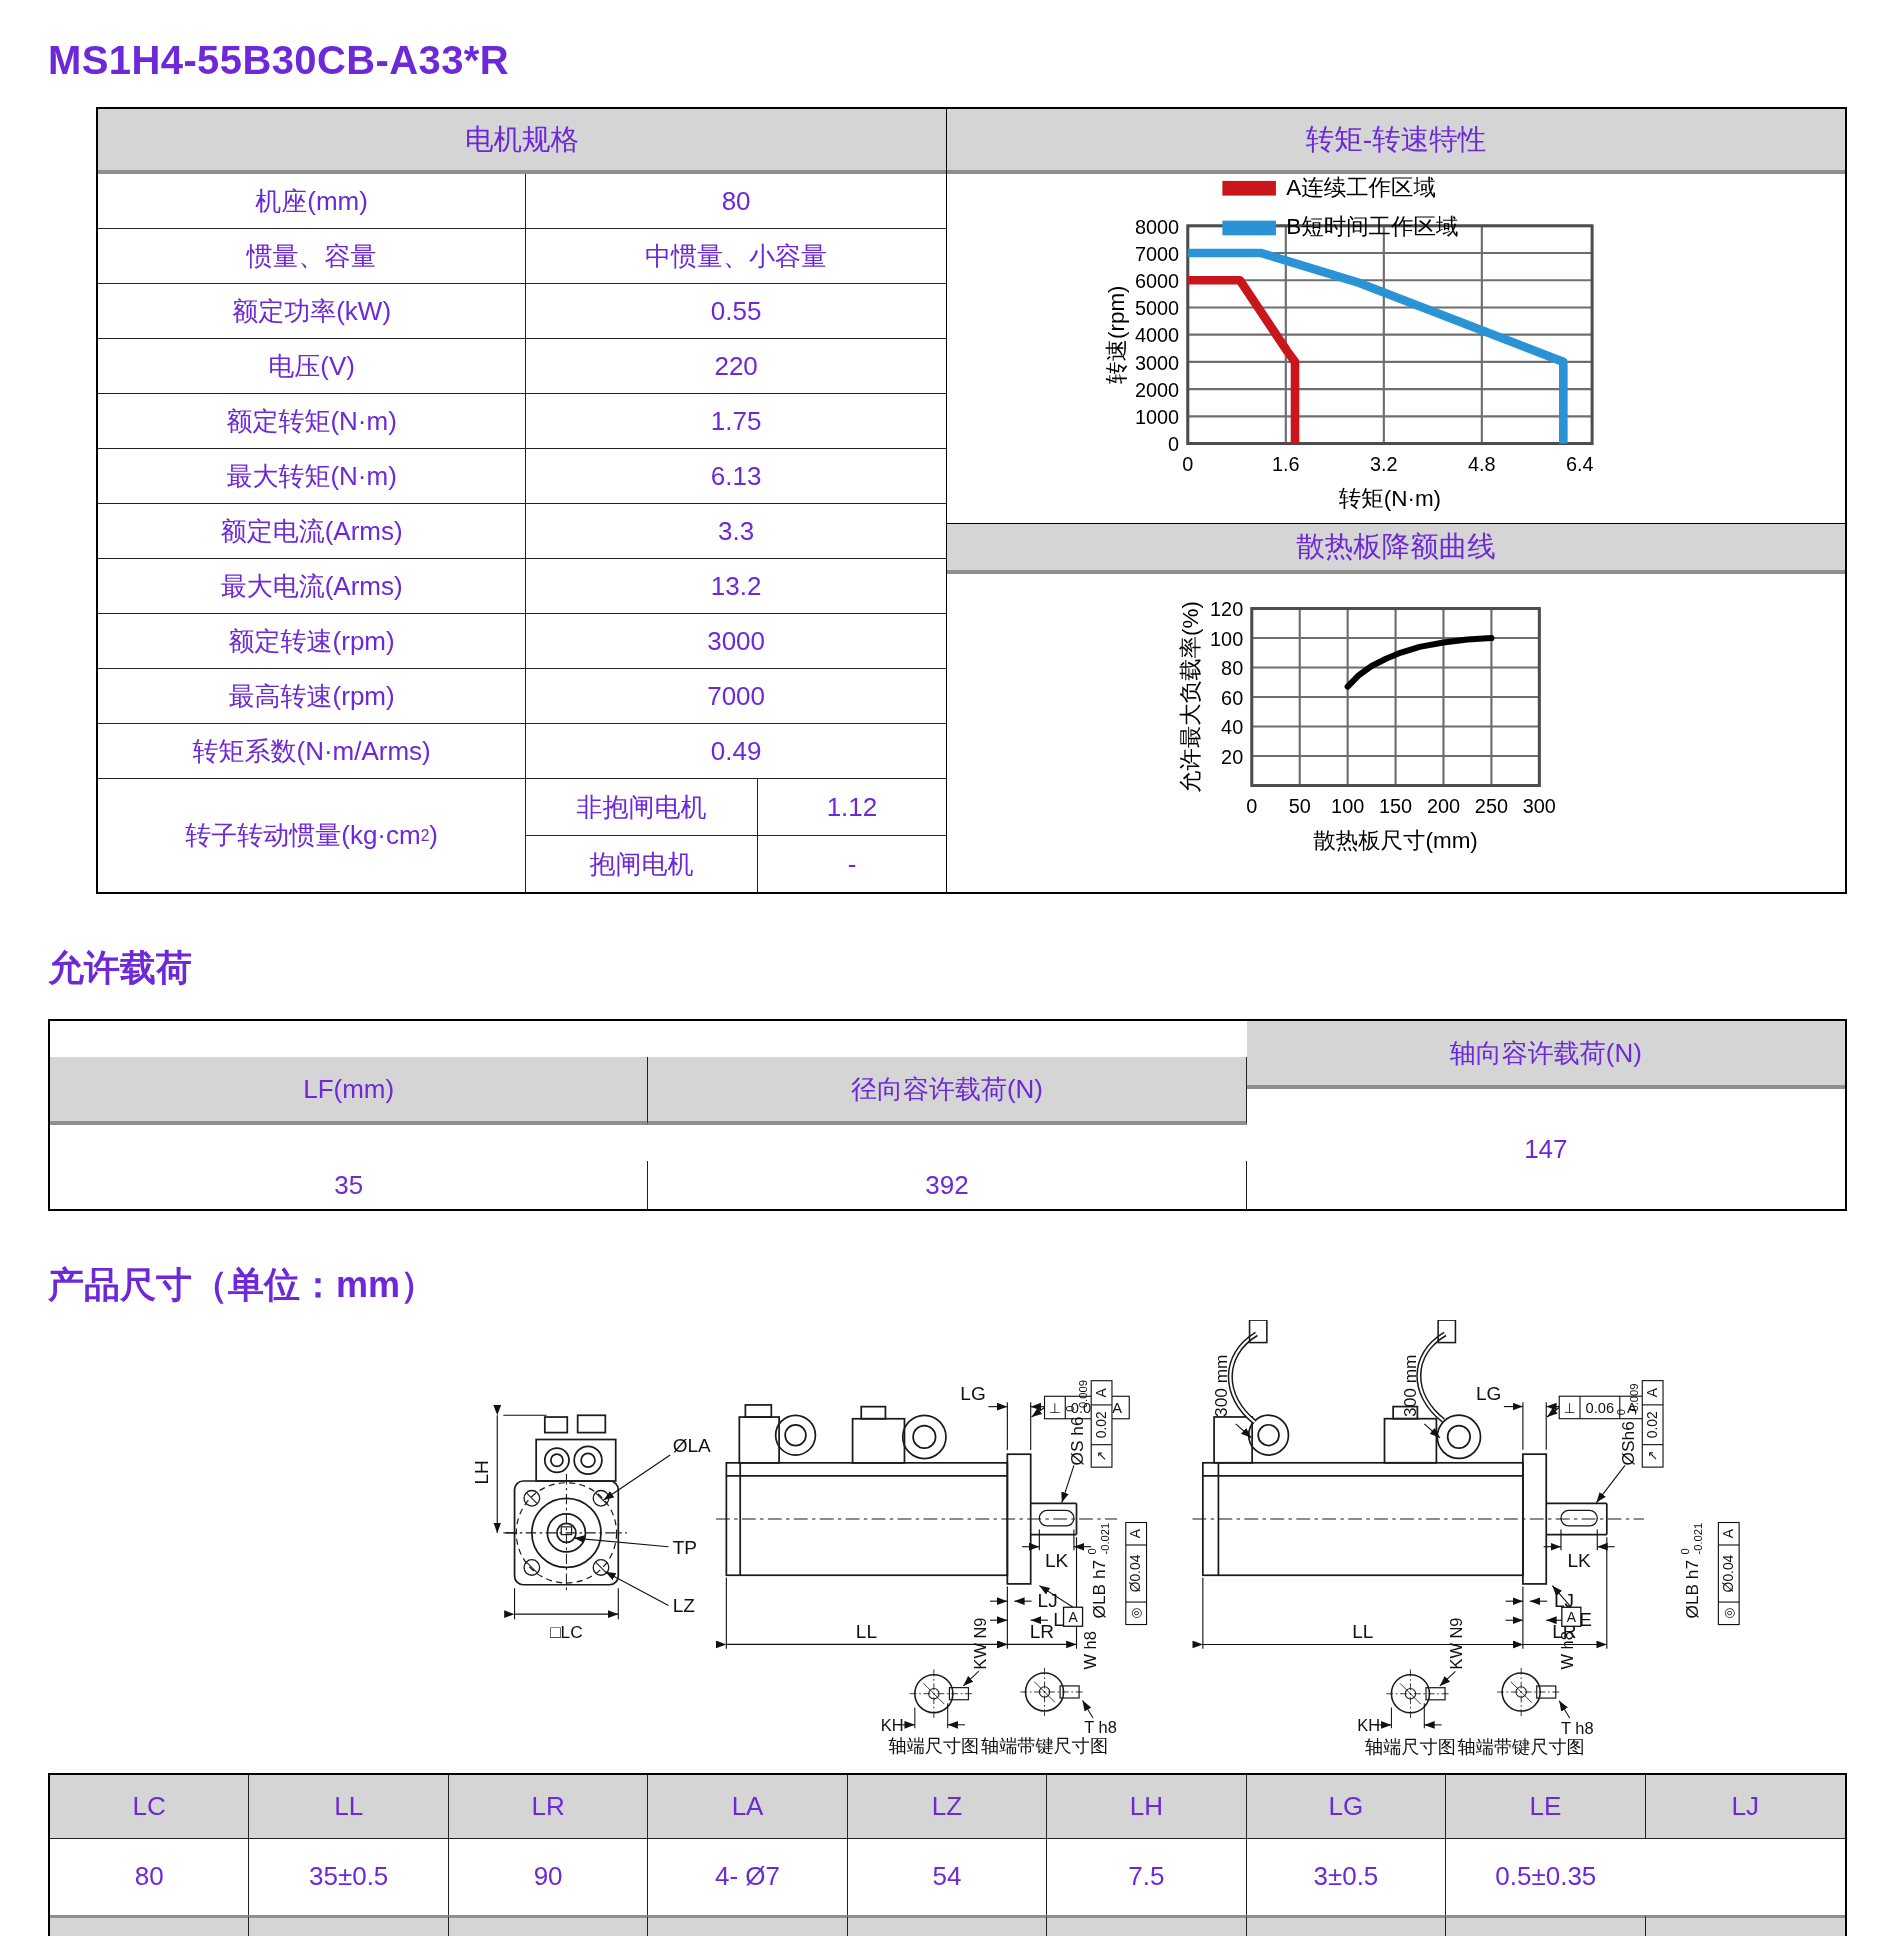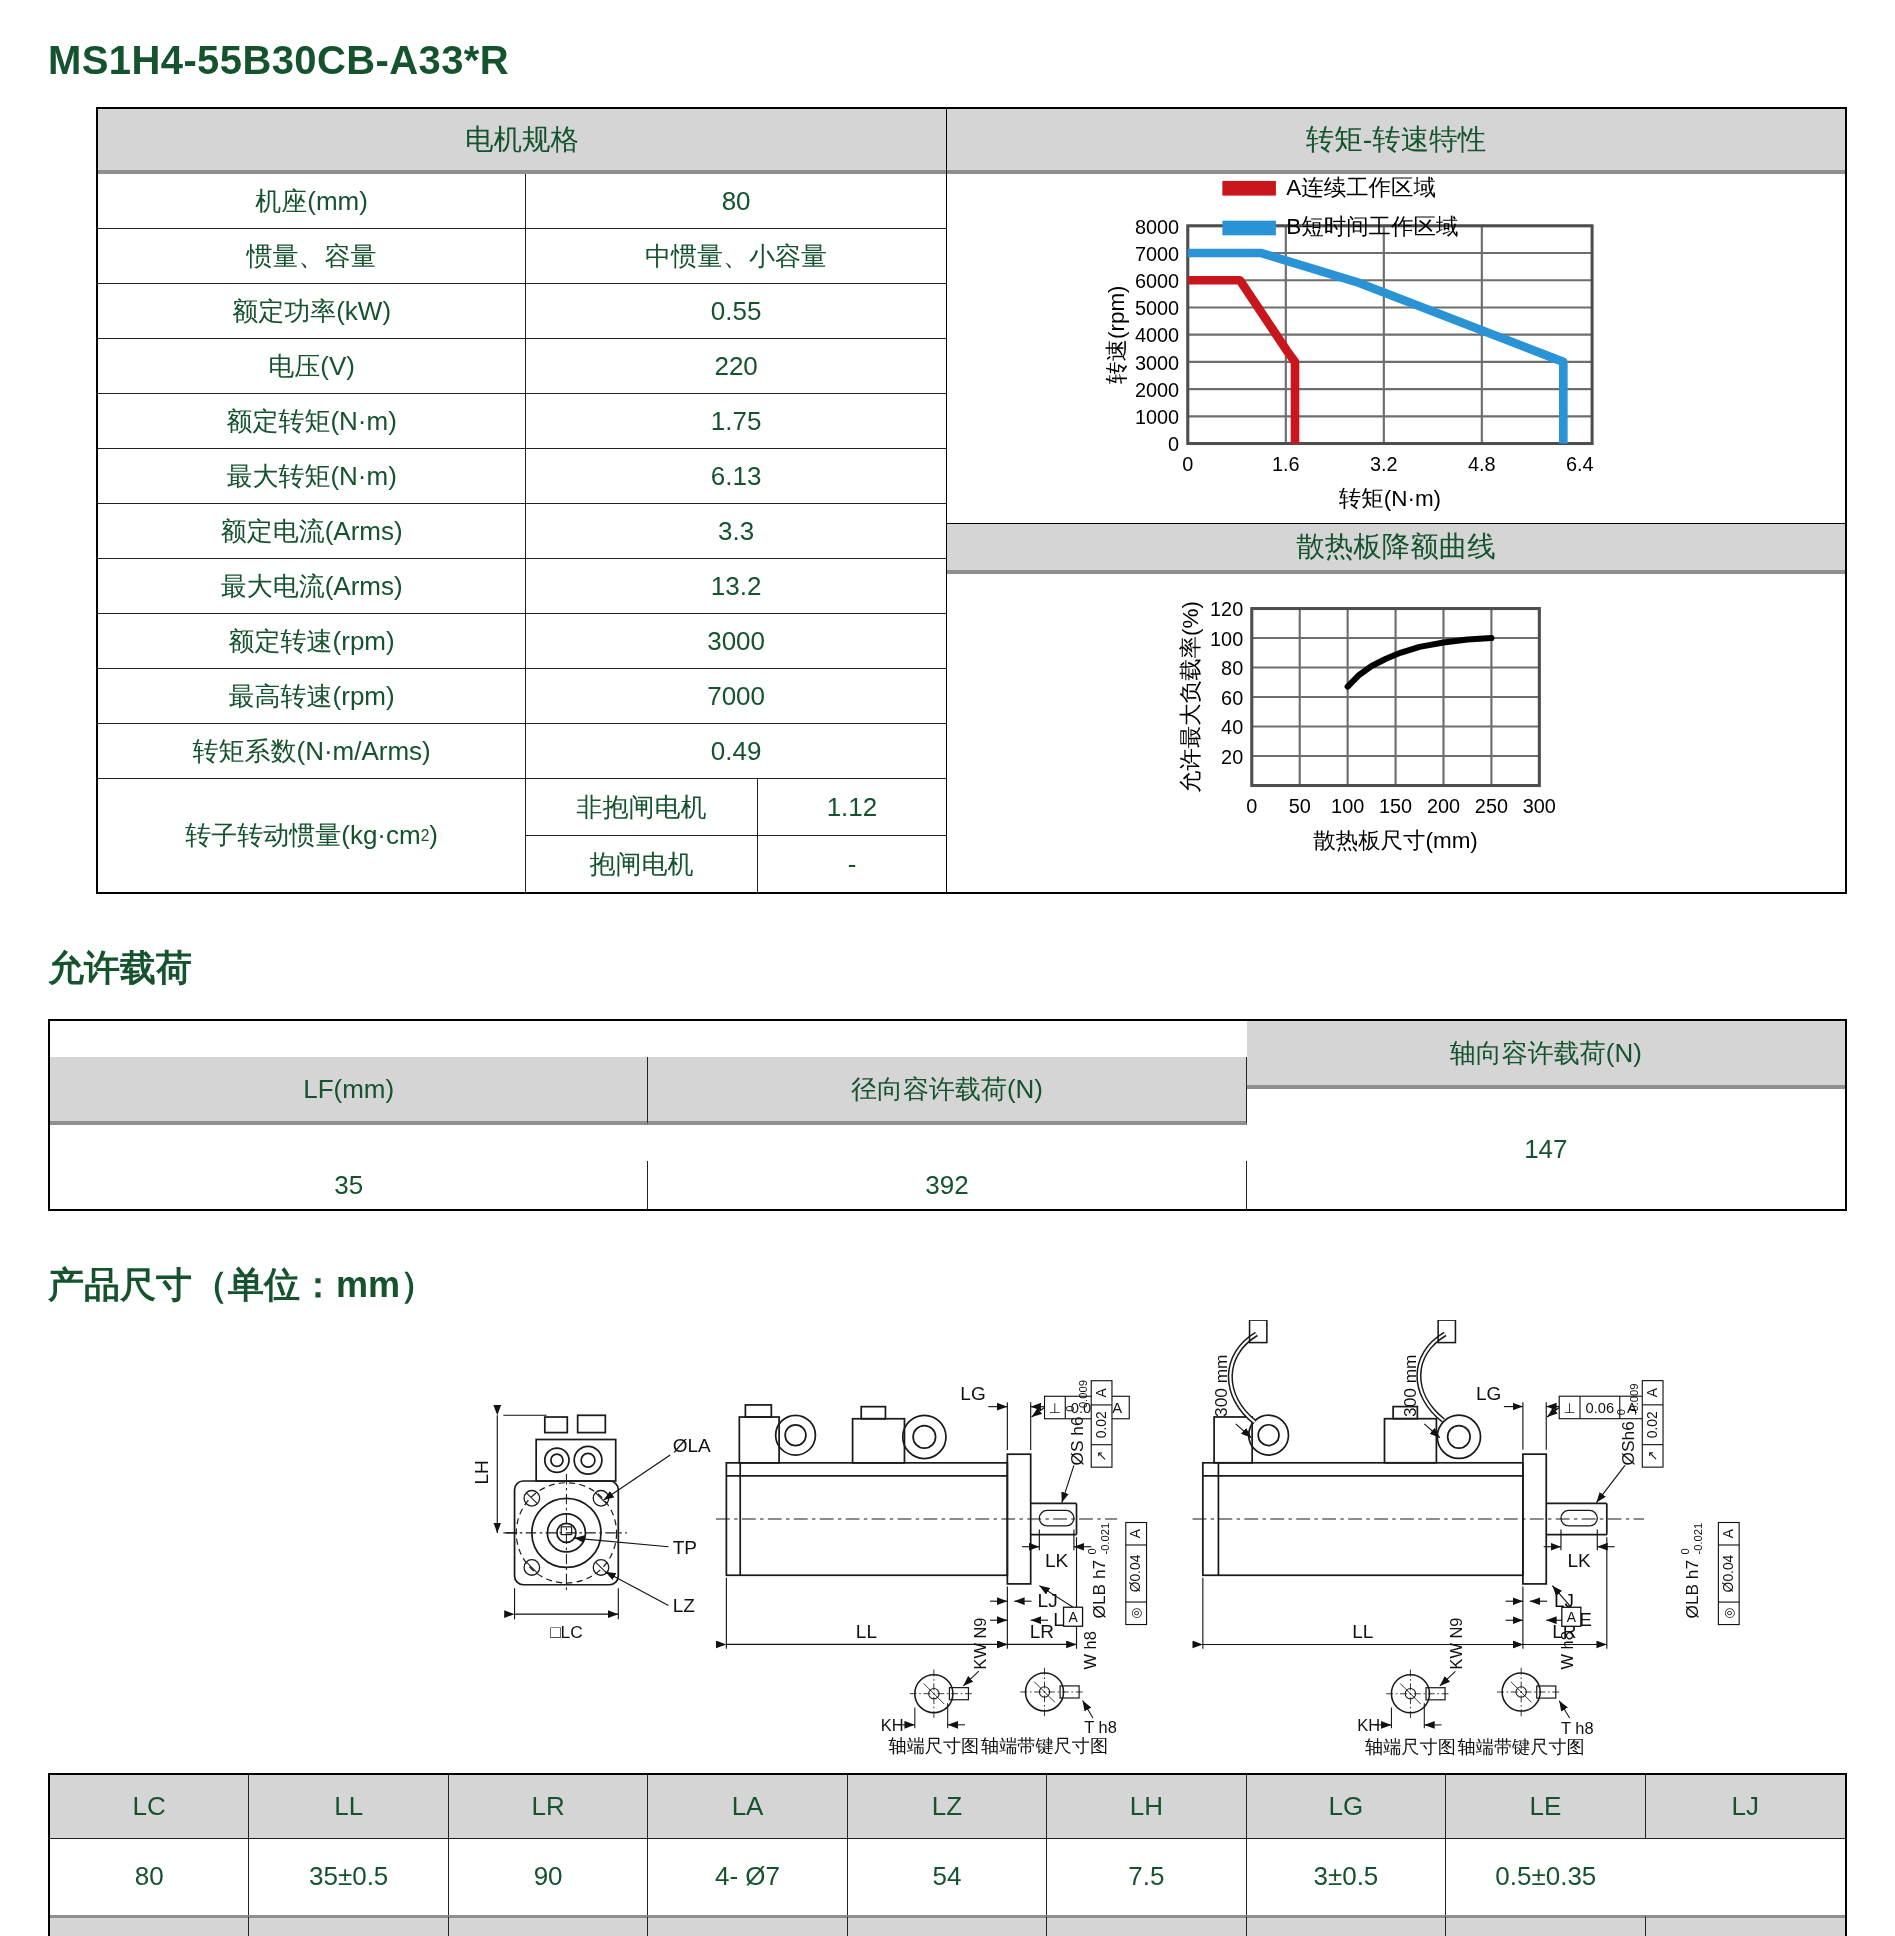--- a/index.html
+++ b/index.html
@@ -1,16 +1,16 @@
 <!DOCTYPE html>
 <html style="font-size:14px"><head>
 <meta charset="utf-8">
 <style>
   html,body{margin:0;padding:0;background:#fff;}
-  .page{width:1895px;height:1937px;overflow:hidden;background:#fff;color:#14532d;
+  .page{width:1895px;height:1937px;overflow:hidden;background:#fff;color:#6d28d9;
         font-family:"Liberation Sans","DejaVu Sans",sans-serif;}
   .inner{padding:0 48px;}
   .title{padding-top:38px;font-size:40px;font-weight:bold;letter-spacing:0.4px;}
   
   .main{margin-top:24px;border:2.6px solid #000;display:grid;grid-template-columns:1fr 1fr;height:783px;margin-left:48px;}
   .lp{border-right:1.7px solid #000;display:flex;flex-direction:column;}
   .rp{display:flex;flex-direction:column;}
   .hdr{height:61px;background:#d5d5d5;border-bottom:4.3px solid #8f8f8f;
        display:flex;align-items:center;justify-content:center;font-size:28.5px;}
   .hdr2{height:46px;border-top:1.7px solid #000;}

